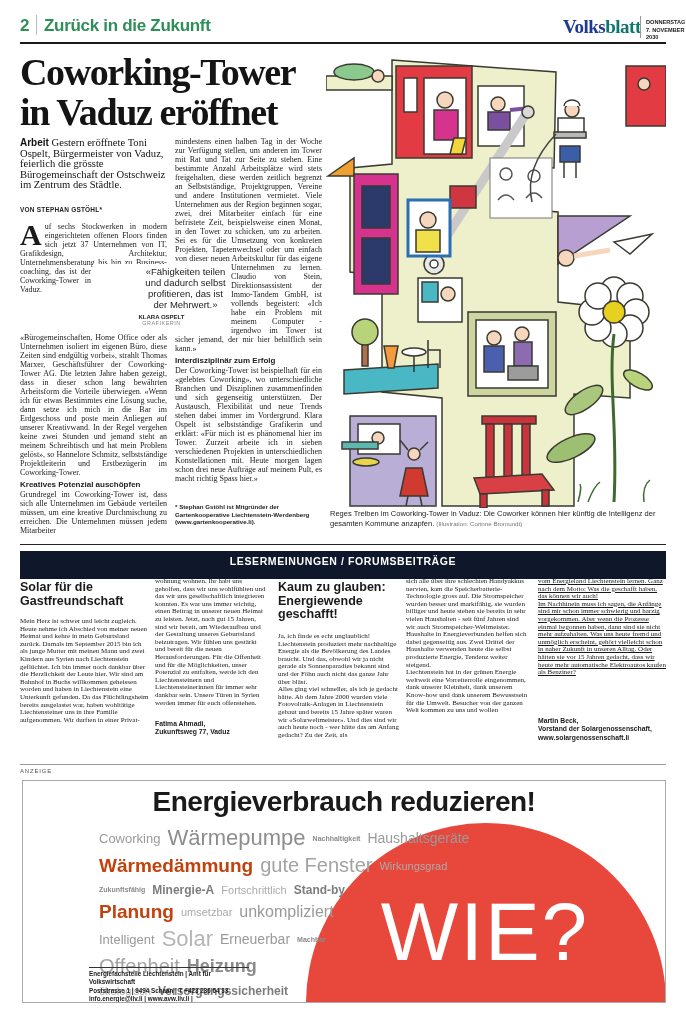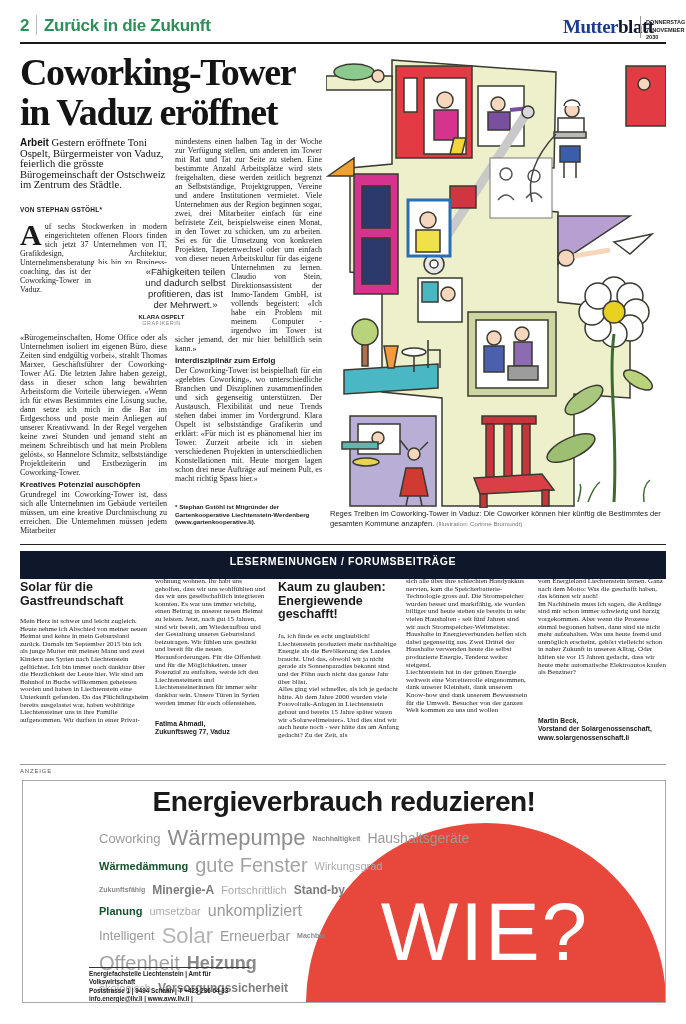--- a/index.html
+++ b/index.html
@@ -7,21 +7,21 @@
         font-family:"Liberation Serif",serif;color:#1a1a1a;}
   .abs{position:absolute;}
   .sans{font-family:"Liberation Sans",sans-serif;}
 
   
   .pagenum{left:20px;top:16px;font-size:17px;font-weight:bold;color:#2e9058;}
   .pipe{left:36px;top:15px;width:1px;height:20px;background:#bbb;}
   .kopf{left:44px;top:16px;font-size:17px;font-weight:bold;color:#2e9058;letter-spacing:-0.3px;}
   .masthead{left:563px;top:16px;font-size:19px;font-weight:bold;letter-spacing:-0.5px;}
   .masthead .blue{color:#1d3c8f;}
-  .masthead .red{color:#0f172a;}
+  .masthead .red{color:#0f766e;}
   .mastdiv{left:640px;top:16px;width:1px;height:22px;background:#999;}
   .dateblock{left:646px;top:19px;font-size:5.6px;font-weight:bold;line-height:7.5px;color:#222;}
   .toprule{left:20px;top:42px;width:646px;height:2px;background:#1a1a1a;}
 
   
   .headline{left:20px;top:52px;width:306px;font-size:38px;line-height:40px;font-weight:bold;
             letter-spacing:-1.4px;color:#141414;}
   .lead{left:20px;top:138px;width:148px;font-size:10.6px;line-height:10.6px;color:#111;}
   .kicker{font-family:"Liberation Sans",sans-serif;font-weight:bold;font-size:10px;}
   .byline{left:20px;top:206px;font-size:6.5px;font-weight:bold;color:#222;letter-spacing:0.2px;}
@@ -70,39 +70,39 @@
              background:#e8473c;z-index:1;}
   .wie{position:absolute;left:292px;top:104px;width:340px;text-align:center;font-size:82px;
        color:#fff;z-index:5;letter-spacing:2px;}
   .cloud{position:absolute;left:76px;top:44px;width:330px;z-index:3;}
   .cloud-line{margin-bottom:3px;white-space:nowrap;}
   .cw{margin-right:7px;vertical-align:middle;}
   .c1{font-size:13px;color:#9a9a9a;}
   .c2{font-size:22px;color:#8d8d8d;}
   .c3{font-size:7px;font-weight:bold;color:#8a8a8a;}
   .c4{font-size:14px;color:#9a9a9a;}
-  .c5{font-size:11px;font-weight:bold;color:#14532d;margin-top:39px;}
+  .c5{font-size:19px;font-weight:bold;color:#c2410c;margin-top:39px;}
   .c6{font-size:20px;color:#a3a3a3;}
   .c7{font-size:11px;color:#ababab;}
   .c8{font-size:12px;font-weight:bold;color:#7d7d7d;}
   .c9{font-size:16px;color:#9a9a9a;}
   .c10{font-size:22px;color:#b5b5b5;}
   .c11{font-size:18px;font-weight:bold;color:#8a8a8a;}
   .adfooter{position:absolute;left:66px;top:186px;width:160px;border-top:1px solid #333;
             padding-top:2px;font-size:6.3px;line-height:8.3px;font-weight:bold;color:#222;z-index:6;}
 </style>
 </head>
 <body>
 
 <div class="page">
 
   <div class="abs pagenum sans">2</div>
   <div class="abs pipe"></div>
   <div class="abs kopf sans">Zurück in die Zukunft</div>
-  <div class="abs masthead"><span class="blue">Mutter</span><span class="red">blatt</span></div>
+  <div class="abs masthead"><span class="blue">Volks</span><span class="red">blatt</span></div>
   <div class="abs mastdiv"></div>
   <div class="abs dateblock sans">
     <div>DONNERSTAG</div>
     <div>7. NOVEMBER 2030</div>
   </div>
   <div class="abs toprule"></div>
 
   <h1 class="abs headline" style="margin:0;">Coworking-Tower in Vaduz eröffnet</h1>
   <p class="abs lead" style="margin:0;"><span class="kicker">Arbeit</span><span> Gestern eröffnete Toni Ospelt, Bürgermeister von Vaduz, feierlich die grösste Bürogemeinschaft der Ostschweiz im Zentrum des Städtle.</span></p>
   <div class="abs byline sans">VON STEPHAN GSTÖHL*</div>
@@ -248,42 +248,42 @@
         <circle cx="288" cy="262" r="11" fill="#e8d021"></circle>
         <path d="M288,284 C282,330 292,380 288,452" stroke="#3d6b2f" stroke-width="3"></path>
         <ellipse cx="258" cy="350" rx="22" ry="9" fill="#a9c87e" transform="rotate(-35 258 350)"></ellipse>
         <ellipse cx="312" cy="330" rx="16" ry="7" fill="#b9d37a" transform="rotate(30 312 330)"></ellipse>
         <ellipse cx="245" cy="398" rx="26" ry="10" fill="#9cbf72" transform="rotate(-25 245 398)"></ellipse>
       </g>
       <path d="M252,452 q4,-14 2,-18 M262,452 q6,-16 12,-20 M318,452 q-2,-16 6,-22" stroke="#3d6b2f"></path>
     </g>
   </svg>
 
-  <div class="abs caption"><span>Reges Treiben im Coworking-Tower in Vaduz: Die Coworker können hier künftig die Bestimmtes der gesamten Kommune anzapfen. </span><span class="credit">(Illustration: Corinne Bromundt)</span></div>
+  <div class="abs caption"><span>Reges Treiben im Coworking-Tower in Vaduz: Die Coworker können hier künftig die Intelligenz der gesamten Kommune anzapfen. </span><span class="credit">(Illustration: Corinne Bromundt)</span></div>
 
   <div class="abs rule2"></div>
   <div class="abs graybar"><span>LESERMEINUNGEN / FORUMSBEITRÄGE</span></div>
 
   <div class="abs ltitle" style="left:20px;top:581px;width:140px;">Solar für die Gastfreundschaft</div>
   <div class="abs lbody" style="left:20px;top:618px;width:131px;height:140px;">Mein Herz ist schwer und leicht zugleich. Heute nehme ich Abschied von meiner neuen Heimat und kehre in mein Geburtsland zurück. Damals im September 2015 bin ich als junge Mutter mit meinen Mann und zwei Kindern aus Syrien nach Liechtenstein geflüchtet. Ich bin immer noch dankbar über die Herzlichkeit der Leute hier. Wir sind am Bahnhof in Buchs willkommen geheissen worden und haben in Liechtenstein eine Unterkunft gefunden. Da das Flüchtlingsheim bereits ausgelastet war, haben wohltätige Liechtensteiner uns in ihre Familie aufgenommen. Wir durften in einer Privat-</div>
   <div class="abs" style="left:155px;top:578px;width:112px;">
     <div class="lbody" style="height:135px;">wohnung wohnen. Ihr habt uns geholfen, dass wir uns wohlfühlten und das wir uns gesellschaftlich integrieren konnten. Es war uns immer wichtig, einen Beitrag in unserer neuen Heimat zu leisten. Jetzt, nach gut 15 Jahren, sind wir bereit, am Wiederaufbau und der Gestaltung unseres Geburtsland beizutragen. Wir fühlen uns gestärkt und bereit für die neuen Herausforderungen. Für die Offenheit und für die Möglichkeiten, unser Potenzial zu entfalten, werde ich den Liechtensteinern und Liechtensteinerinnen für immer sehr dankbar sein. Unsere Türen in Syrien werden immer für euch offenstehen.</div>
     <div class="lsig">
       <div>Fatima Ahmadi,</div>
       <div>Zukunftsweg 77, Vaduz</div>
     </div>
   </div>
 
   <div class="abs ltitle" style="left:278px;top:581px;width:128px;">Kaum zu glauben: Energiewende geschafft!</div>
   <div class="abs lbody" style="left:278px;top:633px;width:122px;height:125px;">Ja, ich finde es echt unglaublich! Liechtenstein produziert mehr nachhaltige Energie als die Bevölkerung des Landes braucht. Und das, obwohl wir ja nicht gerade als Sonnenparadies bekannt sind und der Föhn auch nicht das ganze Jahr über bläst.
 Alles ging viel schneller, als ich je gedacht hätte. Ab dem Jahre 2000 wurden viele Fotovoltaik-Anlagen in Liechtenstein gebaut und bereits 15 Jahre später waren wir «Solarweltmeister». Und dies sind wir auch heute noch - wer hätte das am Anfang gedacht? Zu der Zeit, als</div>
   <div class="abs lbody" style="left:406px;top:578px;width:122px;height:180px;">sich alle über ihre schlechten Handyakkus nervten, kam die Speicherbatterie-Technologie gross auf. Die Stromspeicher wurden besser und marktfähig, sie wurden billiger und heute stehen sie bereits in sehr vielen Haushalten - seit fünf Jahren sind wir auch Stromspeicher-Weltmeister. Haushalte in Energieverbunden helfen sich dabei gegenseitig aus. Zwei Drittel der Haushalte verwenden heute die selbst produzierte Energie, Tendenz weiter steigend.
 Liechtenstein hat in der grünen Energie weltweit eine Vorreiterrolle eingenommen, dank unserer Kleinheit, dank unserem Know-how und dank unserem Bewusstsein für die Umwelt. Besucher von der ganzen Welt kommen zu uns und wollen</div>
   <div class="abs" style="left:538px;top:578px;width:128px;">
-    <div class="lbody" style="height:132px;">vom Energieland Liechtenstein lernen. Ganz nach dem Motto: Was die geschafft haben, das können wir auch!
+    <div class="lbody" style="height:132px;text-decoration:underline;">vom Energieland Liechtenstein lernen. Ganz nach dem Motto: Was die geschafft haben, das können wir auch!
 Im Nachhinein muss ich sagen, die Anfänge sind mir schon immer schwierig und harzig vorgekommen. Aber wenn die Prozesse einmal begonnen haben, dann sind sie nicht mehr aufzuhalten. Was uns heute fremd und unmöglich erscheint, gehört vielleicht schon in naher Zukunft in unseren Alltag. Oder hätten sie vor 15 Jahren gedacht, dass wir heute mehr automatische Elektroautos kaufen als Benziner?</div>
     <div class="lsig">
       <div>Martin Beck,</div>
       <div>Vorstand der Solargenossenschaft,</div>
       <div>www.solargenossenschaft.li</div>
     </div>
   </div>
 
   <div class="abs rule3"></div>
   <div class="abs anzeige">ANZEIGE</div>

